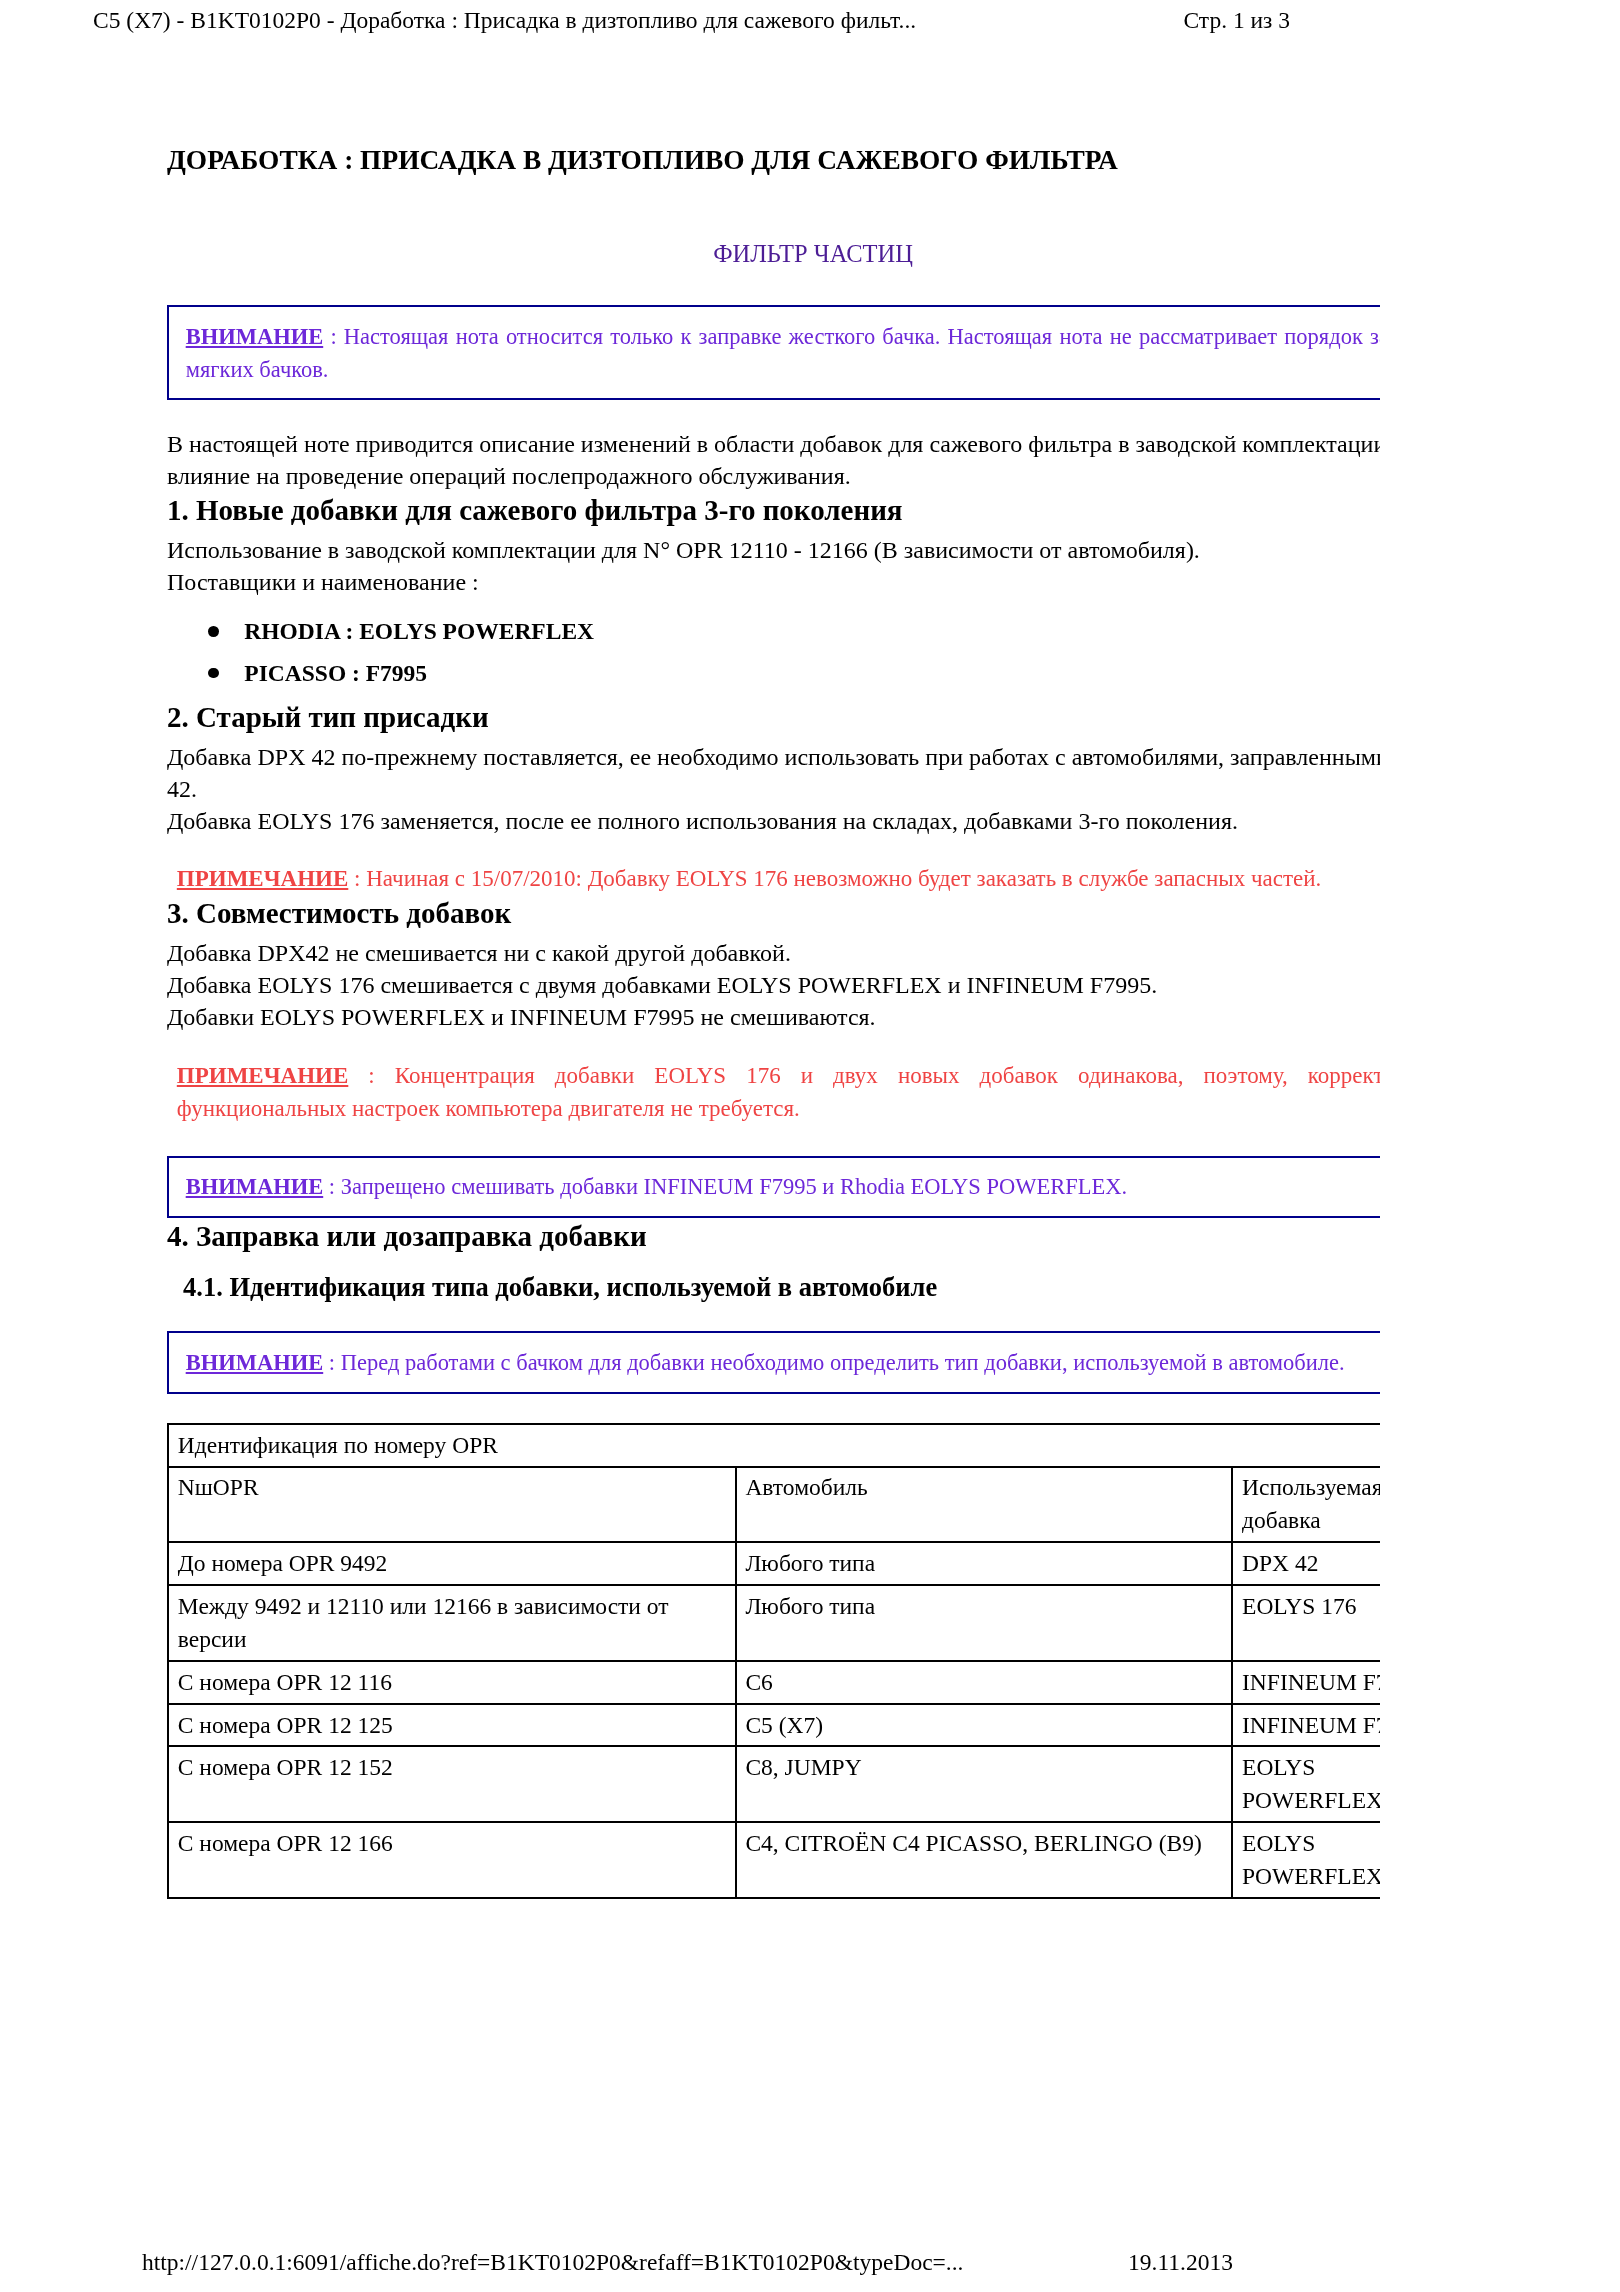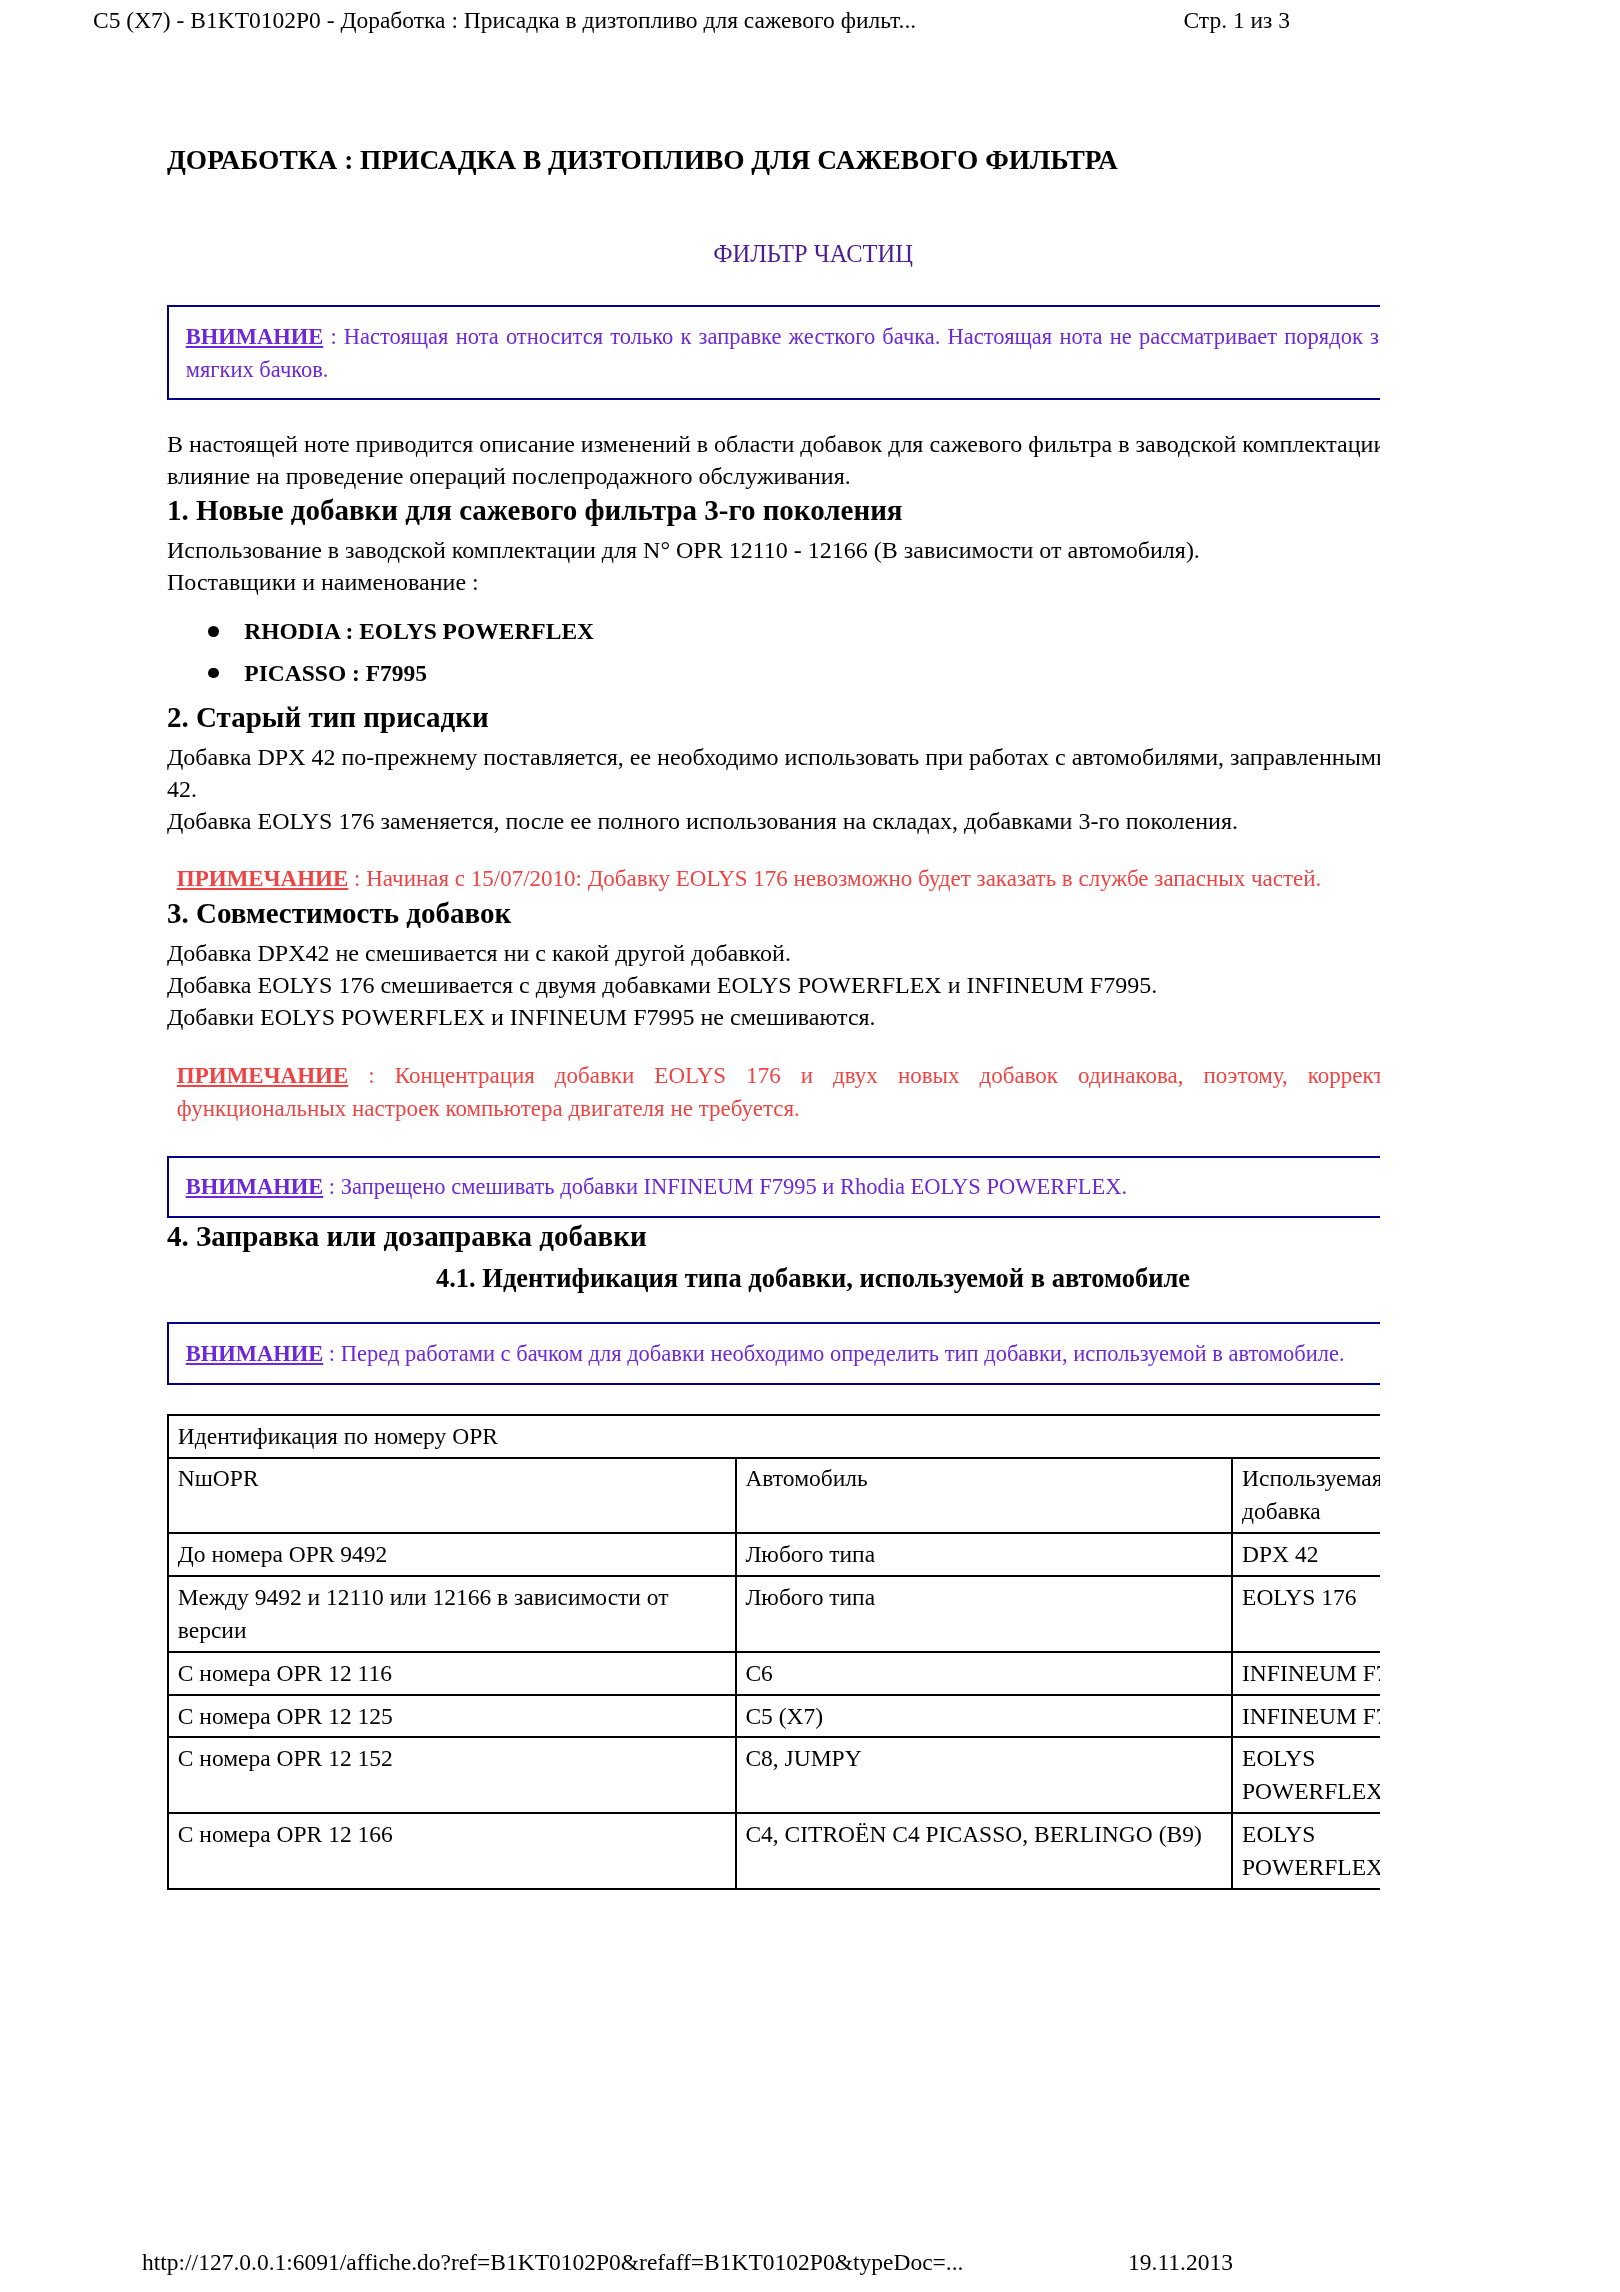--- a/index.html
+++ b/index.html
@@ -62,21 +62,21 @@
 
   p.body-text {
     margin: 0; font-size: 24px; line-height: 32px;
   }
   .intro { margin-top: 27.4px !important; }
 
   h2.section-heading {
     margin: 0; font-size: 29px; font-weight: bold; line-height: 37px;
   }
   h3.subsection-heading {
-    margin: 7px; font-size: 26.5px; font-weight: bold; line-height: 33px; text-align: center;
+    margin: 16px; font-size: 26.5px; font-weight: bold; line-height: 33px;
   }
   .mt-h1 { margin-top: 33px; }
   .mt-h2 { margin-top: 53px; }
   .mt-h3 { margin-top: 49px; }
   .mt-h4 { margin-top: 47px; }
   .mt-h41 { margin-top: 25.5px; }
   .mt-p { margin-top: 4.9px !important; }
 
   ul.bullet-list {
     list-style: none;

